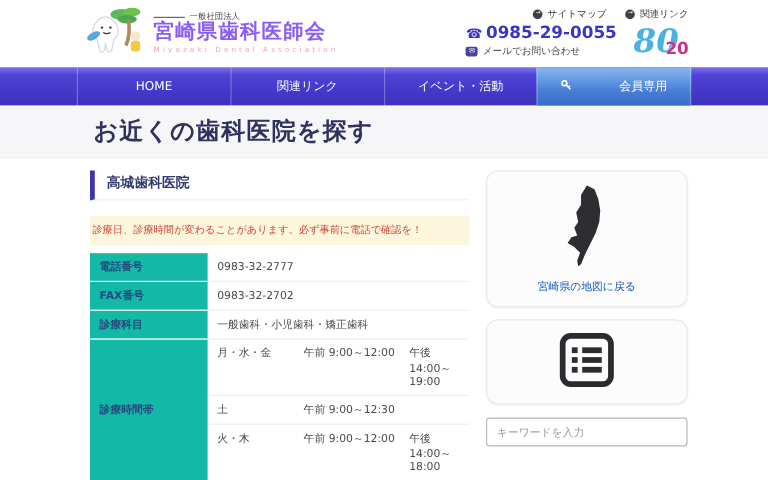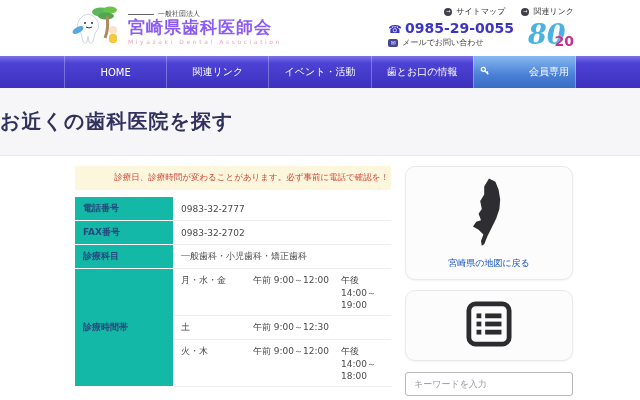--- a/index.html
+++ b/index.html
@@ -36,29 +36,29 @@
   .l20{position:absolute;right:0;bottom:1px;color:#c9308e;font-size:14px;font-weight:bold;
     text-shadow:0 0 1px #fff;}
   
   .nav{height:32px;background:linear-gradient(180deg,#7b72ea 0%,#4d42d4 22%,#3c30be 100%);
     display:flex;padding:0 64px;box-sizing:border-box;}
   .nav-item{flex:1;display:flex;align-items:center;justify-content:center;color:#fff;
     font-size:10px;cursor:pointer;border-left:1px solid rgba(255,255,255,.28);gap:5px;}
   .nav-item:last-child{border-right:1px solid rgba(255,255,255,.28);}
   .nav-item.active{background:linear-gradient(180deg,#86b9f1 0%,#4a7fd6 60%,#3a6cc6 100%);gap:39px;}
   
-  .title-band{height:68px;background:#f6f6f9;border-bottom:1px solid #eaeaee;
-    display:flex;align-items:center;box-sizing:border-box;}
+  .title-band{height:44px;background:#f6f6f9;border-bottom:1px solid #eaeaee;
+    display:flex;align-items:center;padding-left:78px;box-sizing:border-box;}
   .page-title{font-size:20px;font-weight:bold;color:#31315e;letter-spacing:1px;}
   
   .content{display:flex;padding:10px 0 0 75px;background:#fff;}
   .main{width:316px;}
   .clinic-title{border-left:4px solid #3b34ae;padding:3px 0 6px 10px;font-size:11.5px;
     font-weight:bold;color:#333a6e;border-bottom:1px solid #f1f1f4;margin-bottom:13px;}
-  .notice{background:#fcf6dd;color:#d04838;font-size:8.5px;text-align:right;
+  .notice{background:#fcf6dd;color:#d04838;font-size:8.5px;text-align:left;
     padding:6px 2px;margin-bottom:7px;}
   table.info{width:100%;border-collapse:collapse;font-size:9px;table-layout:fixed;}
   table.info th{width:82px;background:#14b8a6;color:#26497e;font-weight:bold;text-align:left;
     padding:5px 8px;border-bottom:1px solid #fff;vertical-align:middle;}
   table.info td{padding:5px 8px;border-bottom:1px solid #ededed;color:#4a4a4a;}
   .hours{display:flex;}
   .hours .d{width:72px;flex:none;}
   .hours .am{width:88px;flex:none;}
   
   .sidebar{width:168px;margin-left:14px;}
@@ -129,40 +129,38 @@
 <div class="nav">
   <div class="nav-item">
     <span>HOME</span>
   </div>
   <div class="nav-item">
     <span>関連リンク</span>
   </div>
   <div class="nav-item">
     <span>イベント・活動</span>
   </div>
-  <div class="nav-item">
-    <span>歯とお口の情報</span>
-  </div>
   <div class="nav-item active">
     <span>
       <svg width="10" height="10" viewBox="0 0 12 12">
         <circle cx="4" cy="4" r="2.4" fill="none" stroke="#fff" stroke-width="1.6"></circle>
         <path d="M5.8 5.8 L10 10 M8 8 L9.5 6.5" stroke="#fff" stroke-width="1.6" fill="none"></path>
       </svg>
     </span>
     <span>会員専用</span>
   </div>
 </div>
 
 <div class="title-band">
   <span class="page-title">お近くの歯科医院を探す</span>
 </div>
 
 <div class="content">
   <div class="main">
+    <div class="clinic-title">高城歯科医院</div>
     <div class="notice">診療日、診療時間が変わることがあります。必ず事前に電話で確認を！</div>
     <table class="info">
       <tbody>
         <tr>
           <th>電話番号</th>
           <td>0983-32-2777</td>
         </tr>
         <tr>
           <th>FAX番号</th>
           <td>0983-32-2702</td>

